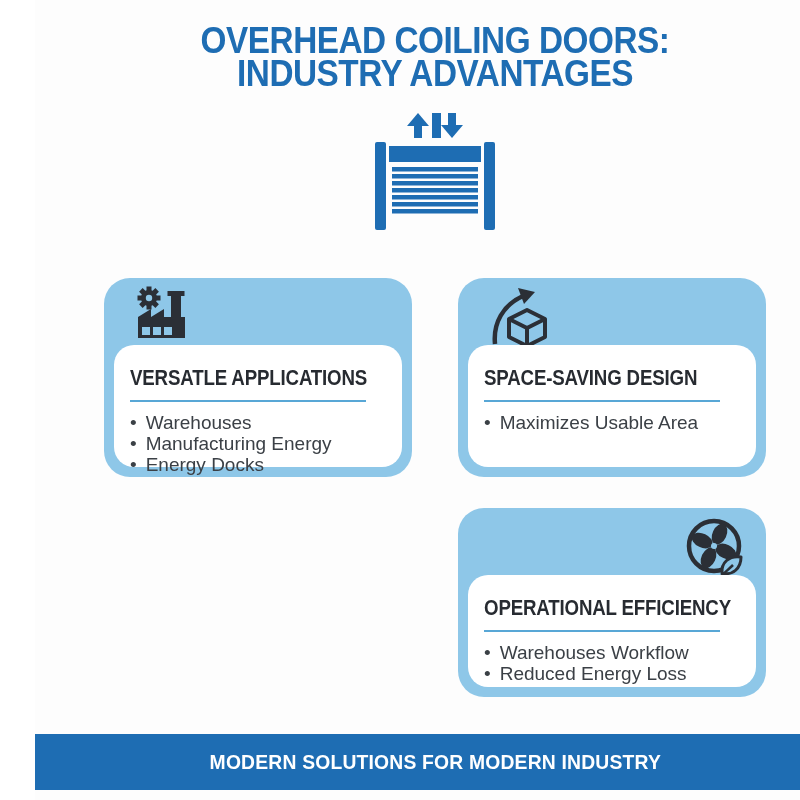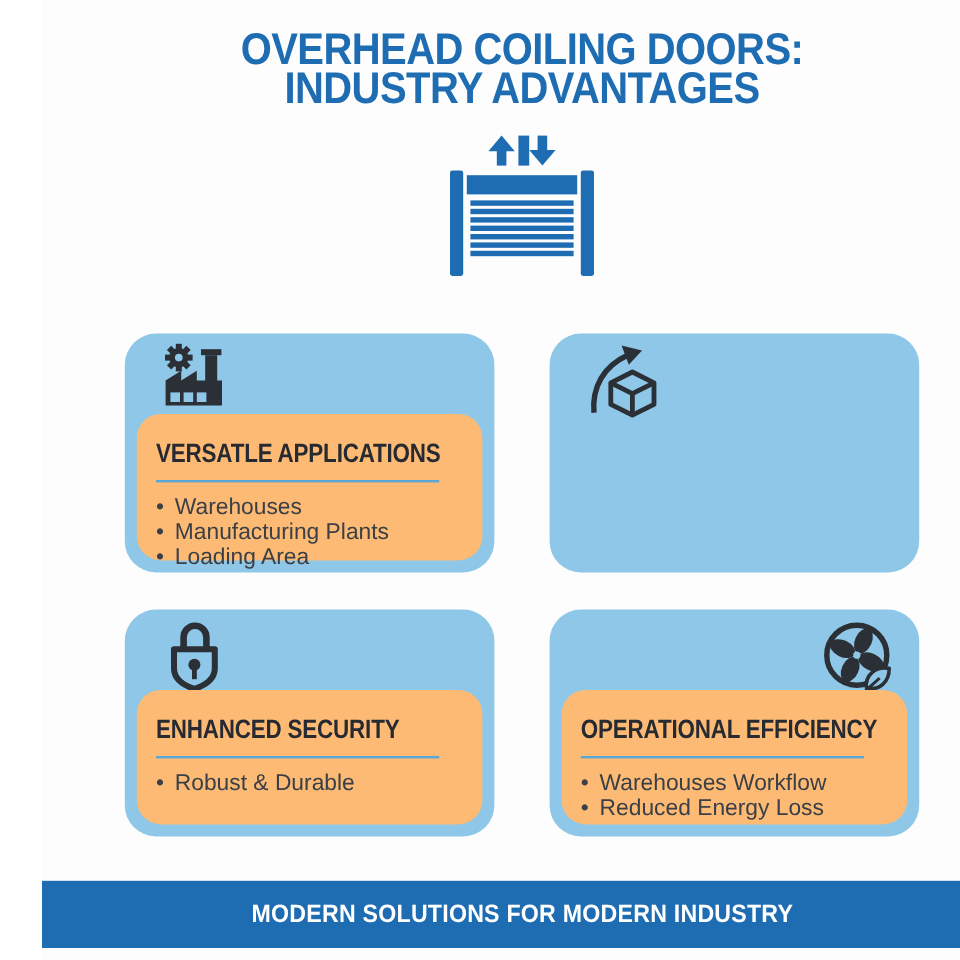--- a/index.html
+++ b/index.html
@@ -15,21 +15,21 @@
     letter-spacing:-0.5px;transform:scaleX(0.9);transform-origin:50% 0;
   }
   .door-icon-wrap{position:absolute;left:338px;top:110px;width:124px;height:122px;}
   .card{position:absolute;background:var(--card-blue);border-radius:26px;}
   .card-1{left:69px;top:278px;width:308px;height:199px;}
   .card-2{left:423px;top:278px;width:308px;height:199px;}
   .card-3{left:69px;top:508px;width:308px;height:189px;}
   .card-4{left:423px;top:508px;width:308px;height:189px;text-decoration:underline;}
   .panel{
     position:absolute;left:10px;right:10px;bottom:10px;top:67px;
-    background:#fdba74;border-radius:20px;padding:20px 14px 0 16px;
+    background:#ffffff;border-radius:20px;padding:20px 14px 0 16px;
     box-sizing:border-box;
   }
   .card-title{
     font-size:22px;font-weight:bold;color:var(--title-dark);
     letter-spacing:-0.2px;white-space:nowrap;
     transform:scaleX(0.85);transform-origin:0 50%;
   }
   .rule{height:2px;background:var(--underline);margin:9px 22px 10px 0;border:none;}
   .bullets{list-style:none;margin:0;padding:0;font-size:19px;color:var(--text-gray);line-height:21px;}
   .bullets li::before{content:"\2022";margin-right:9px;}
@@ -100,54 +100,44 @@
           <rect x="20" y="42" width="8" height="8" fill="#8ec7e8"></rect>
           <rect x="31" y="42" width="8" height="8" fill="#8ec7e8"></rect>
         </g>
       </svg>
     </div>
     <div class="panel">
       <div class="card-title">VERSATLE APPLICATIONS</div>
       <div class="rule"></div>
       <ul class="bullets">
         <li>Warehouses</li>
-        <li>Manufacturing Plants</li>
-        <li>Loading Area</li>
+        <li>Manufacturing Energy</li>
+        <li>Energy Docks</li>
       </ul>
     </div>
   </div>
 
   <div class="card card-2">
     <div class="card-icon box">
       <svg width="70" height="67" viewBox="0 0 70 67" fill="none" stroke="#2b2f36" stroke-width="4">
         <path d="M40,27 L58,36 L58,54 L40,63 L22,54 L22,36 Z" stroke-linejoin="round"></path>
         <path d="M22,36 L40,45 L58,36 M40,45 L40,63"></path>
         <path d="M8,61 C6,40 16,22 36,13" stroke-width="4.5"></path>
         <polygon points="31,5 48,9 37,21" fill="#2b2f36" stroke="none"></polygon>
       </svg>
     </div>
-  </div>
-
-  <div class="card card-3">
-    <div class="card-icon lock">
-      <svg width="48" height="62" viewBox="0 0 48 62" fill="none" stroke="#2b2f36">
-        <path d="M15,27 L15,17 a9.5,9.5 0 0 1 19,0 L34,27" stroke-width="5.5"></path>
-        <path d="M7,27 L41,27 L41,43 C41,52 33,57 24,60 C15,57 7,52 7,43 Z" stroke-width="5" stroke-linejoin="round"></path>
-        <circle cx="24" cy="40" r="5" fill="#2b2f36" stroke="none"></circle>
-        <rect x="22" y="43" width="4" height="9" fill="#2b2f36" stroke="none"></rect>
-      </svg>
-    </div>
     <div class="panel">
-      <div class="card-title">ENHANCED SECURITY</div>
+      <div class="card-title">SPACE-SAVING DESIGN</div>
       <div class="rule"></div>
       <ul class="bullets">
-        <li>Robust &amp; Durable</li>
+        <li>Maximizes Usable Area</li>
       </ul>
     </div>
   </div>
+
 
   <div class="card card-4">
     <div class="card-icon right">
       <svg width="63" height="63" viewBox="0 0 63 63">
         <circle cx="30" cy="29" r="25" fill="none" stroke="#2b2f36" stroke-width="4.5"></circle>
         <g fill="#2b2f36">
           <ellipse cx="30" cy="16" rx="7" ry="11" transform="rotate(25 30 29)"></ellipse>
           <ellipse cx="30" cy="16" rx="7" ry="11" transform="rotate(115 30 29)"></ellipse>
           <ellipse cx="30" cy="16" rx="7" ry="11" transform="rotate(205 30 29)"></ellipse>
           <ellipse cx="30" cy="16" rx="7" ry="11" transform="rotate(295 30 29)"></ellipse>

